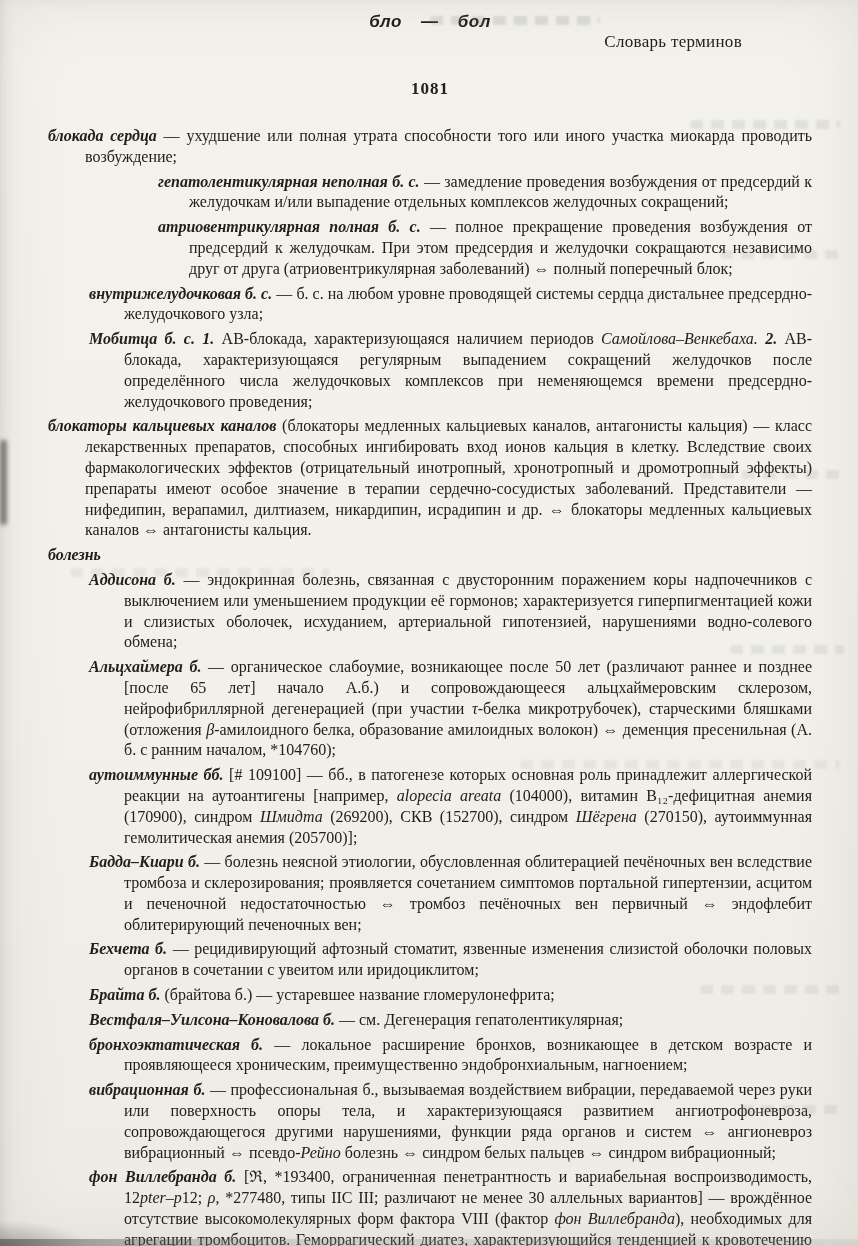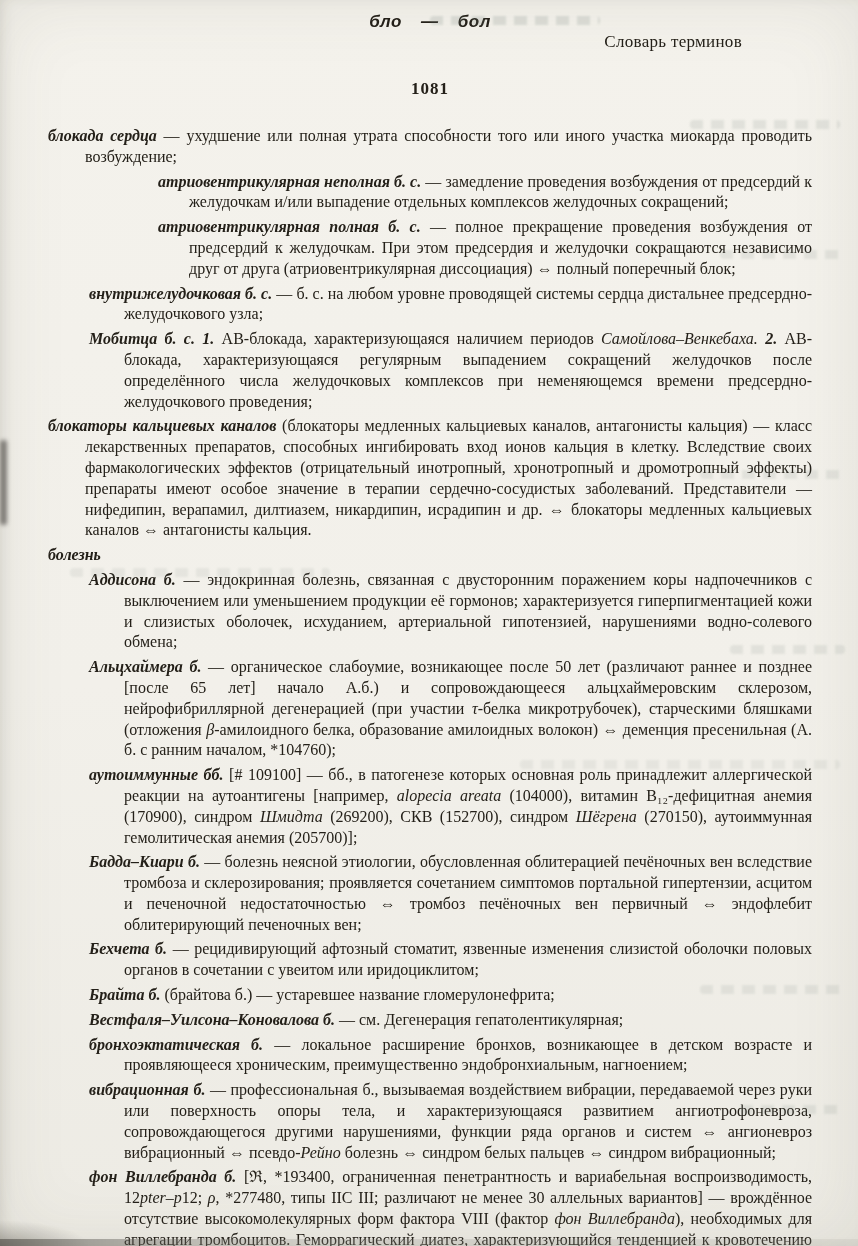--- a/index.html
+++ b/index.html
@@ -65,22 +65,22 @@
 <div class="page" style="color: rgb(36, 32, 25);">
 
   <header class="hdr">
     <span class="guide">бло — бол</span>
     <span class="title">Словарь терминов</span>
     <span class="pagenum">1081</span>
   </header>
 
   <main class="body-block" id="entries">
       <p class="entry indent-0"><span class="hw">блокада сердца</span><span> — ухудшение или полная утрата способности того или иного участка миокарда проводить возбуждение;</span></p>
-      <p class="entry indent-2"><span class="hw">атриовентрикулярная неполная б. с.</span><span> — замедление проведения возбуждения от предсердий к желудочкам и/или выпадение отдельных комплексов желудочных сокращений;</span></p>
-      <p class="entry indent-2"><span class="hw">атриовентрикулярная полная б. с.</span><span> — полное прекращение проведения возбуждения от предсердий к желудочкам. При этом предсердия и желудочки сокращаются независимо друг от друга (атриовентрикулярная диссоциация) ⇔ полный поперечный блок;</span></p>
+      <p class="entry indent-2"><span class="hw">гепатолентикулярная неполная б. с.</span><span> — замедление проведения возбуждения от предсердий к желудочкам и/или выпадение отдельных комплексов желудочных сокращений;</span></p>
+      <p class="entry indent-2"><span class="hw">атриовентрикулярная полная б. с.</span><span> — полное прекращение проведения возбуждения от предсердий к желудочкам. При этом предсердия и желудочки сокращаются независимо друг от друга (атриовентрикулярная заболеваний) ⇔ полный поперечный блок;</span></p>
       <p class="entry indent-1"><span class="hw">внутрижелудочковая б. с.</span><span> — б. с. на любом уровне проводящей системы сердца дистальнее предсердно-желудочкового узла;</span></p>
       <p class="entry indent-1"><span class="hw">Мобитца б. с.</span><span> </span><span class="hw">1.</span><span> АВ-блокада, характеризующаяся наличием периодов </span><span class="it">Самойлова–Венкебаха.</span><span> </span><span class="hw">2.</span><span> АВ-блокада, характеризующаяся регулярным выпадением сокращений желудочков после определённого числа желудочковых комплексов при неменяющемся времени предсердно-желудочкового проведения;</span></p>
       <p class="entry indent-0"><span class="hw">блокаторы кальциевых каналов</span><span> (блокаторы медленных кальциевых каналов, антагонисты кальция) — класс лекарственных препаратов, способных ингибировать вход ионов кальция в клетку. Вследствие своих фармакологических эффектов (отрицательный инотропный, хронотропный и дромотропный эффекты) препараты имеют особое значение в терапии сердечно-сосудистых заболеваний. Представители — нифедипин, верапамил, дилтиазем, никардипин, исрадипин и др. ⇔ блокаторы медленных кальциевых каналов ⇔ антагонисты кальция.</span></p>
       <p class="entry indent-0"><span class="hw">болезнь</span></p>
       <p class="entry indent-1"><span class="hw">Аддисона б.</span><span> — эндокринная болезнь, связанная с двусторонним поражением коры надпочечников с выключением или уменьшением продукции её гормонов; характеризуется гиперпигментацией кожи и слизистых оболочек, исхуданием, артериальной гипотензией, нарушениями водно-солевого обмена;</span></p>
       <p class="entry indent-1"><span class="hw">Альцхаймера б.</span><span> — органическое слабоумие, возникающее после 50 лет (различают раннее и позднее [после 65 лет] начало А.б.) и сопровождающееся альцхаймеровским склерозом, нейрофибриллярной дегенерацией (при участии </span><span class="it">τ</span><span>-белка микротрубочек), старческими бляшками (отложения </span><span class="it">β</span><span>-амилоидного белка, образование амилоидных волокон) ⇔ деменция пресенильная (А. б. с ранним началом, *104760);</span></p>
       <p class="entry indent-1"><span class="hw">аутоиммунные бб.</span><span> [# 109100] — бб., в патогенезе которых основная роль принадлежит аллергической реакции на аутоантигены [например, </span><span class="it">alopecia areata</span><span> (104000), витамин В₁₂-дефицитная анемия (170900), синдром </span><span class="it">Шмидта</span><span> (269200), СКВ (152700), синдром </span><span class="it">Шёгрена</span><span> (270150), аутоиммунная гемолитическая анемия (205700)];</span></p>
       <p class="entry indent-1"><span class="hw">Бадда–Киари б.</span><span> — болезнь неясной этиологии, обусловленная облитерацией печёночных вен вследствие тромбоза и склерозирования; проявляется сочетанием симптомов портальной гипертензии, асцитом и печеночной недостаточностью ⇔ тромбоз печёночных вен первичный ⇔ эндофлебит облитерирующий печеночных вен;</span></p>
       <p class="entry indent-1"><span class="hw">Бехчета б.</span><span> — рецидивирующий афтозный стоматит, язвенные изменения слизистой оболочки половых органов в сочетании с увеитом или иридоциклитом;</span></p>
       <p class="entry indent-1"><span class="hw">Брайта б.</span><span> (брайтова б.) — устаревшее название гломерулонефрита;</span></p>

